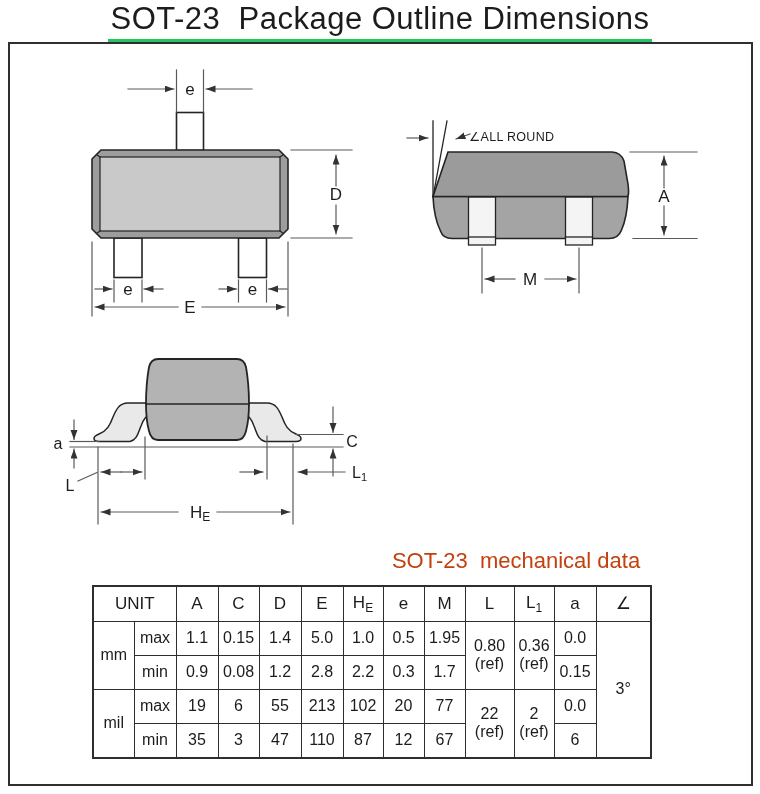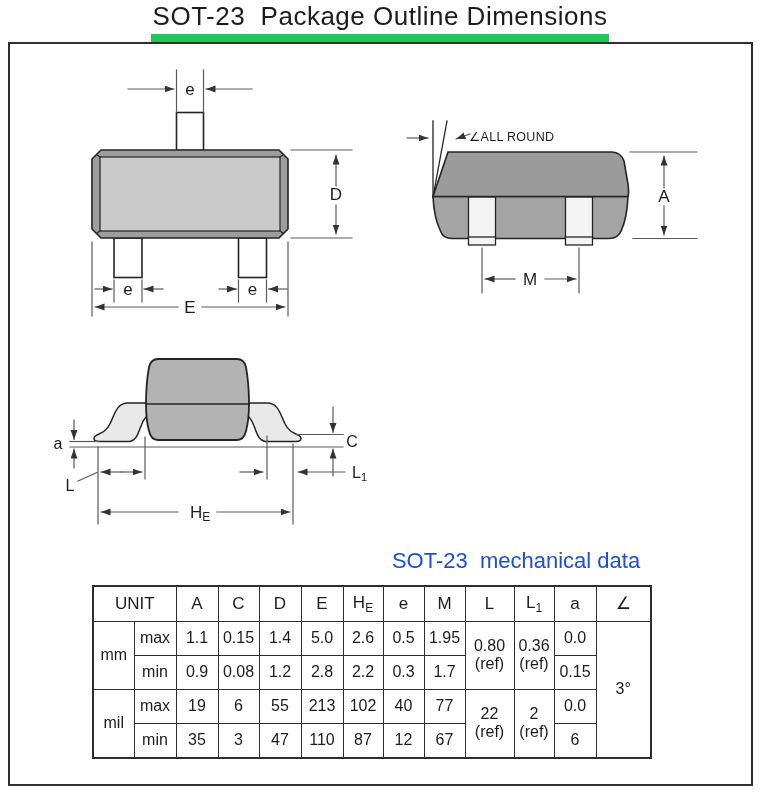--- a/index.html
+++ b/index.html
@@ -3,32 +3,32 @@
 <meta charset="utf-8">
 <style>
   html,body{margin:0;padding:0;}
   body{
     width:760px;height:794px;position:relative;background:#ffffff;
     font-family:"Liberation Sans","DejaVu Sans",sans-serif;color:#1d1d1d;
     overflow:hidden;
   }
   .page-title-wrap{position:absolute;top:1px;left:0;width:760px;text-align:center;}
   .page-title{
-    display:inline-block;font-size:26px;letter-spacing:.5px;white-space:pre;
+    display:inline-block;font-size:31px;letter-spacing:.5px;white-space:pre;
     border-bottom:8px solid #22c55e;padding:0 2px 2px 2px;color:#1c1c1c;
   }
   .frame{
     position:absolute;left:8px;top:42px;width:741px;height:740px;
     border:2px solid #2f2f2f;background:#fff;
   }
   svg.diagrams{position:absolute;left:0;top:0;width:760px;height:794px;}
   svg text{fill:#1d1d1d;}
   .mech-heading{
     position:absolute;left:366px;top:548px;width:300px;text-align:center;
-    font-size:22px;white-space:pre;color:#1d4ed8;
+    font-size:22px;white-space:pre;color:#c2410c;
   }
   table.dim-table{
     position:absolute;left:92px;top:585px;border-collapse:collapse;table-layout:fixed;
     border:2px solid #2e2e2e;
   }
   table.dim-table td,table.dim-table th{
     border:1.5px solid #2e2e2e;padding:0;text-align:center;vertical-align:middle;
     font-weight:normal;font-size:16px;color:#1c1c1c;overflow:hidden;
   }
   table.dim-table th{font-size:17px;}
@@ -236,21 +236,21 @@
     <th><span>a</span></th>
     <th class="angle-th"><span>∠</span></th>
   </tr>
   <tr class="d-row">
     <td rowspan="2" class="grp">mm</td>
     <td>max</td>
     <td>1.1</td>
     <td>0.15</td>
     <td>1.4</td>
     <td>5.0</td>
-    <td>2.6</td>
+    <td>1.0</td>
     <td>0.5</td>
     <td>1.95</td>
     <td rowspan="2" class="ref-cell">
           <div>0.80</div>
           <div>(ref)</div>
         </td>
     <td rowspan="2" class="ref-cell">
           <div>0.36</div>
           <div>(ref)</div>
         </td>
@@ -269,21 +269,21 @@
     <td>0.15</td>
   </tr>
   <tr class="d-row">
     <td rowspan="2" class="grp">mil</td>
     <td>max</td>
     <td>19</td>
     <td>6</td>
     <td>55</td>
     <td>213</td>
     <td>102</td>
-    <td>40</td>
+    <td>20</td>
     <td>77</td>
     <td rowspan="2" class="ref-cell">
           <div>22</div>
           <div>(ref)</div>
         </td>
     <td rowspan="2" class="ref-cell">
           <div>2</div>
           <div>(ref)</div>
         </td>
     <td>0.0</td>

